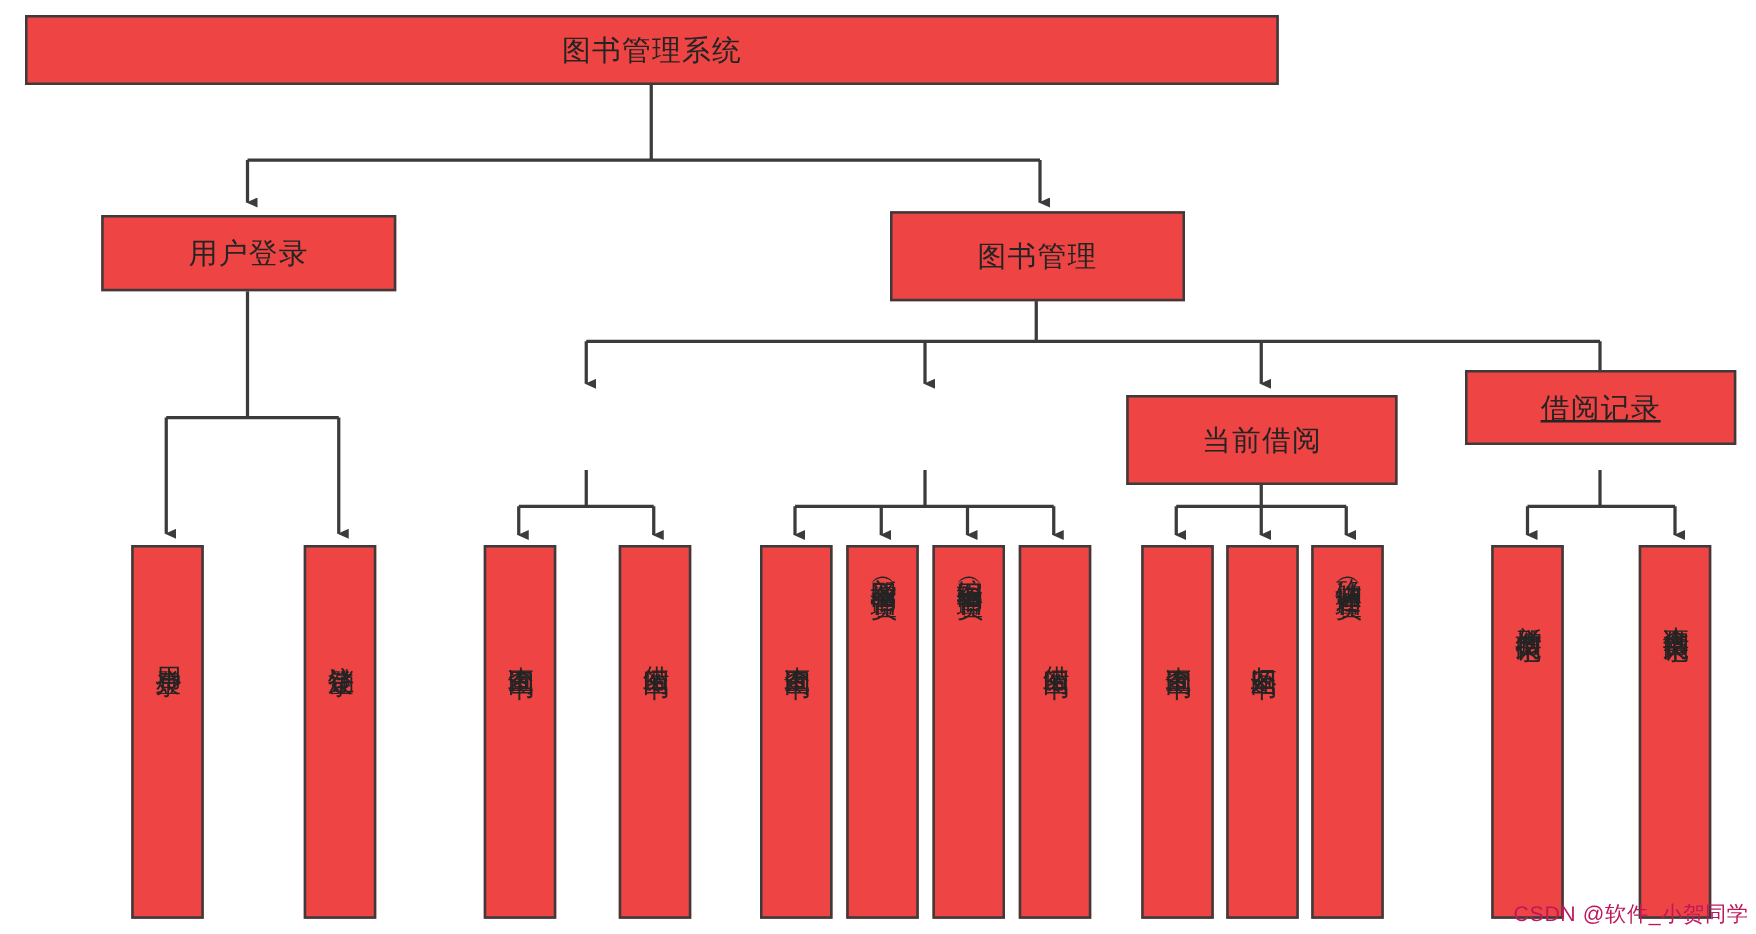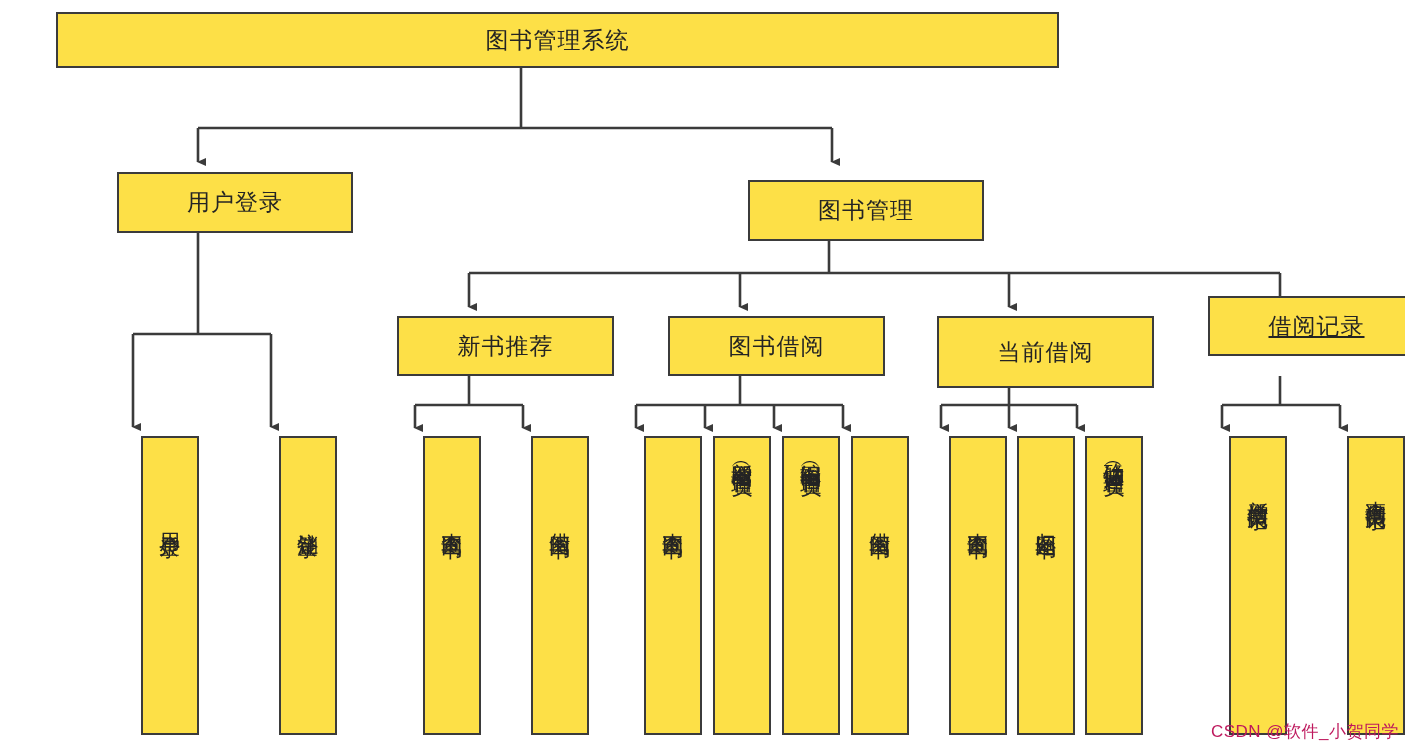--- a/index.html
+++ b/index.html
@@ -14,27 +14,26 @@
   #diagram-root {
     position: relative;
     width: 1405px;
     height: 747px;
     background: #ffffff;
     overflow: hidden;
   }
   .node {
     position: absolute;
     box-sizing: border-box;
-    background: #fde047;
+    background: #ef4444;
     border: 2.5px solid #3b3b3b;
     display: flex;
     align-items: center;
     justify-content: center;
     color: #242424;
-    margin-left: 36px;
   }
   .node-h {
     font-size: 23px;
     letter-spacing: 1px;
     white-space: nowrap;
   }
   .node.root {
     font-size: 23px;
   }
   .node.leaf {
@@ -124,30 +123,24 @@
     </g>
   </svg>
 
   <div class="node root node-h" style="left:20px; top:12px; width:1003px; height:56px;">
     <span>图书管理系统</span>
   </div>
 
   <div class="node node-h" style="left:81px; top:172px; width:236px; height:61px;">
     <span>用户登录</span>
   </div>
-  <div class="node node-h" style="left:712px; top:180px; width:236px; height:61px;">
+  <div class="node node-h" style="left:712px; top:169px; width:236px; height:72px;">
     <span>图书管理</span>
   </div>
 
-  <div class="node node-h" style="left:361px; top:316px; width:217px; height:60px;">
-    <span>新书推荐</span>
-  </div>
-  <div class="node node-h" style="left:632px; top:316px; width:217px; height:60px;">
-    <span>图书借阅</span>
-  </div>
   <div class="node node-h" style="left:901px; top:316px; width:217px; height:72px;">
     <span>当前借阅</span>
   </div>
   <div class="node node-h" style="left:1172px; top:296px; width:217px; height:60px;text-decoration:underline;">
     <span>借阅记录</span>
   </div>
 
   <div class="node leaf" style="left:105px; top:436px; width:58px; height:299px; padding-top:78px;">
     <span class="vtext">用户登录</span>
   </div>

